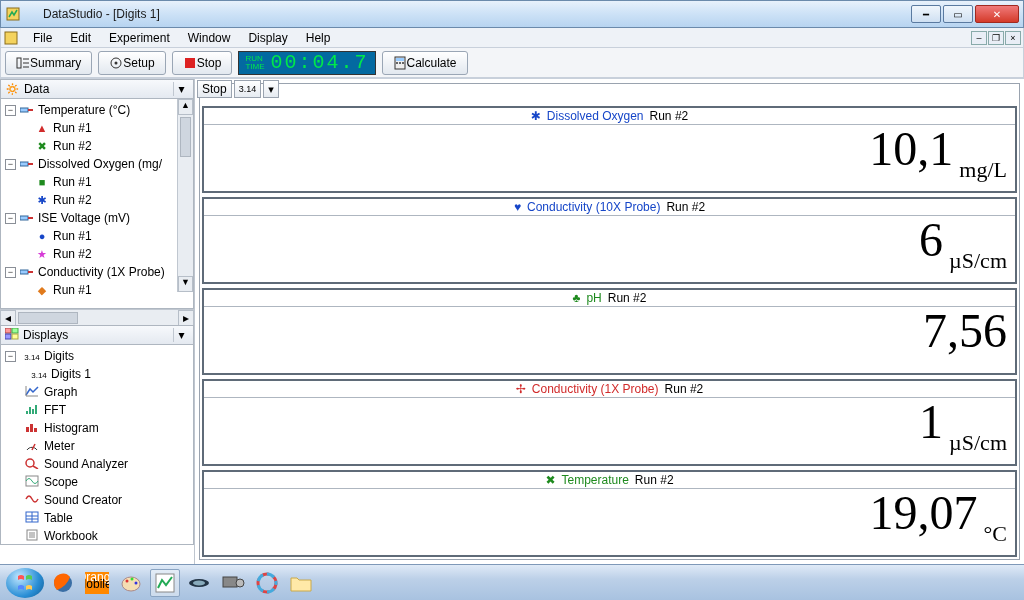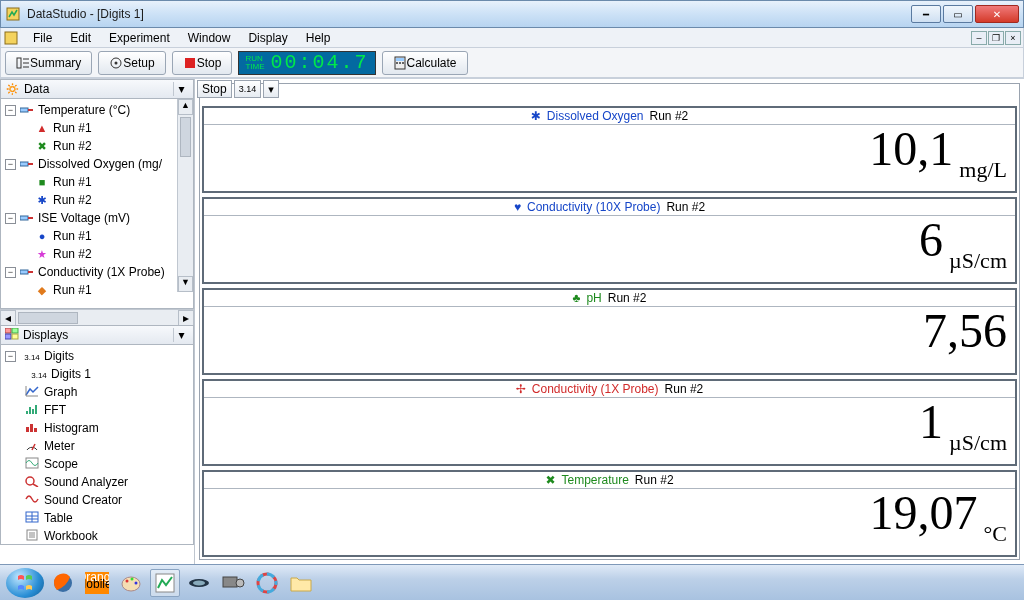--- a/index.html
+++ b/index.html
@@ -1,19 +1,19 @@
 <!DOCTYPE html>
 <html><head>
 <meta charset="utf-8">
 <style>
   * { box-sizing: border-box; margin: 0; padding: 0; font-family: "Segoe UI", Tahoma, sans-serif; font-size: 12px; }
   html, body { width: 1024px; height: 600px; overflow: hidden; background: #fff; }
 
   
-  .titlebar { height: 28px; background: linear-gradient(to bottom, #e8f1fb, #cfe3f7 45%, #b7d4f0); border: 1px solid #6b8aab; display: flex; align-items: center; padding: 2px 4px; }
+  .titlebar { height: 28px; background: linear-gradient(to bottom, #e8f1fb, #cfe3f7 45%, #b7d4f0); border: 1px solid #6b8aab; display: flex; align-items: center; padding: 2px 4px; gap: 16px; }
   .titlebar .app-icon { width: 16px; height: 16px; margin-right: 6px; display: inline-flex; align-items: center; justify-content: center; }
   .titlebar .title { font-size: 12px; color: #1a1a1a; }
   .titlebar .spacer { flex: 1; }
   .winbtn-group { display: flex; gap: 2px; }
   .winbtn { width: 30px; height: 18px; border: 1px solid #5a7aa0; border-radius: 2px; background: linear-gradient(#f0f6fc,#cfe0f2); display: flex; align-items: center; justify-content: center; font-size: 10px; }
   .winbtn.close { width: 44px; background: linear-gradient(#f07a7a,#d43a2a); color: #fff; border-color: #a02920; }
   
   .mdi-btns { display: flex; gap: 1px; margin-left: 6px; }
   .mdi-btn { width: 16px; height: 14px; border: 1px solid #8aa; background: #e9eef6; font-size: 9px; display: flex; align-items: center; justify-content: center; }
 
@@ -317,32 +317,32 @@
           <span style="width:15px"></span>
           <span class="disp-ico"><svg width="14" height="12">
               <path d="M2 11 A6 6 0 0 1 12 11" fill="none" stroke="#333"></path>
               <line x1="7" y1="11" x2="10" y2="5" stroke="#c33" stroke-width="1.5"></line>
             </svg></span>
           <span>Meter</span>
         </div>
         <div class="disp-row">
           <span style="width:15px"></span>
           <span class="disp-ico"><svg width="14" height="12">
+              <circle cx="5" cy="6" r="4" fill="none" stroke="#c33" stroke-width="1.5"></circle>
+              <line x1="8" y1="9" x2="13" y2="12" stroke="#c33" stroke-width="1.5"></line>
+            </svg></span>
+          <span>Sound Analyzer</span>
+        </div>
+        <div class="disp-row">
+          <span style="width:15px"></span>
+          <span class="disp-ico"><svg width="14" height="12">
               <rect x="1" y="1" width="12" height="10" fill="none" stroke="#888"></rect>
               <path d="M1 6 Q4 1 7 6 T13 6" fill="none" stroke="#3a7"></path>
             </svg></span>
           <span>Scope</span>
-        </div>
-        <div class="disp-row">
-          <span style="width:15px"></span>
-          <span class="disp-ico"><svg width="14" height="12">
-              <circle cx="5" cy="6" r="4" fill="none" stroke="#c33" stroke-width="1.5"></circle>
-              <line x1="8" y1="9" x2="13" y2="12" stroke="#c33" stroke-width="1.5"></line>
-            </svg></span>
-          <span>Sound Analyzer</span>
         </div>
         <div class="disp-row">
           <span style="width:15px"></span>
           <span class="disp-ico"><svg width="14" height="12">
               <path d="M1 6 Q4 0 7 6 T13 6" fill="none" stroke="#c33" stroke-width="1.5"></path>
             </svg></span>
           <span>Sound Creator</span>
         </div>
         <div class="disp-row">
           <span style="width:15px"></span>

